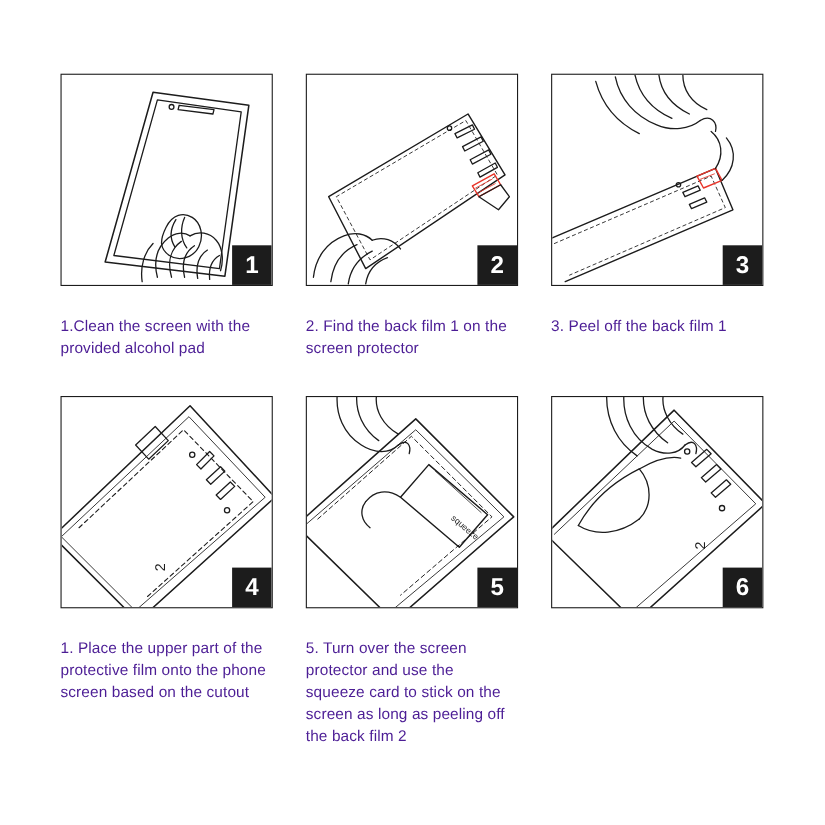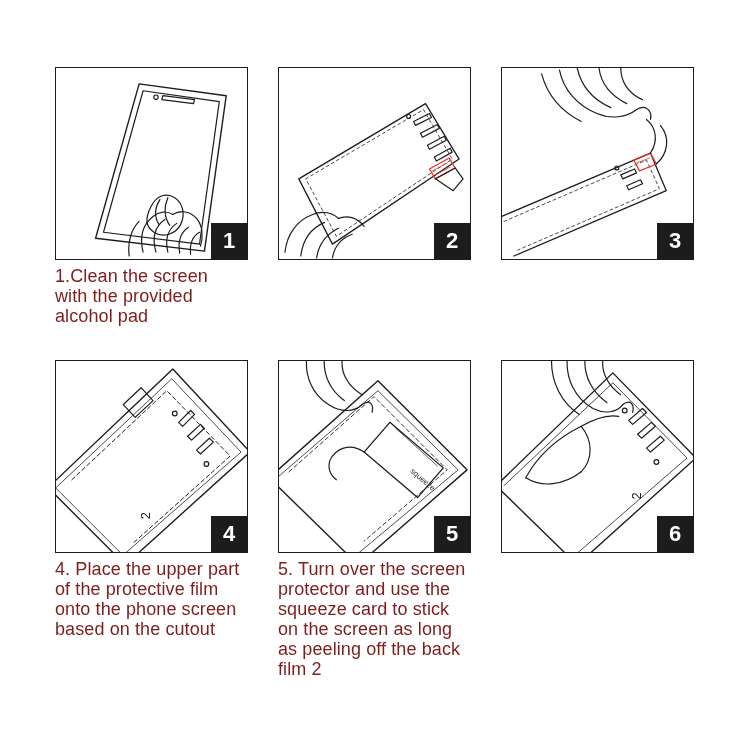--- a/index.html
+++ b/index.html
@@ -56,24 +56,24 @@
     height: 36px;
     background: #1c1c1c;
     color: #ffffff;
     font-size: 22px;
     font-weight: bold;
     line-height: 36px;
     text-align: center;
     font-family: "Liberation Sans", sans-serif;
   }
   .caption {
-    margin-top: 6px;
-    font-size: 18px;
+    margin-top: 26px;
+    font-size: 14px;
     line-height: 20px;
-    color: #7f1d1d;
+    color: #4c1d95;
     width: 188px;
     letter-spacing: 0.1px;
   }
   
   .p1 { left: 55px;  top: 67px; }
   .p2 { left: 278px; top: 67px; }
   .p3 { left: 501px; top: 67px; }
   .p4 { left: 55px;  top: 360px; }
   .p5 { left: 278px; top: 360px; }
   .p6 { left: 501px; top: 360px; }
@@ -136,20 +136,21 @@
 
             <path d="M6 186 C8 168 18 154 34 148 C44 144 54 146 60 152"></path>
             <path d="M22 190 C24 174 32 162 46 156"></path>
             <path d="M38 192 C40 178 48 168 60 162"></path>
             <path d="M54 192 C56 180 63 172 74 168"></path>
             <path d="M60 152 C70 148 80 152 86 160"></path>
           </g>
         </svg>
         <div class="badge">2</div>
       </div>
+      <div class="caption">2. Find the back film 1 on the screen protector</div>
     </div>
 
     <div class="step p3">
       <div class="panel">
         <svg viewBox="0 0 193 193" xmlns="http://www.w3.org/2000/svg">
           <g fill="none" stroke="#1c1c1c" stroke-width="1.2" stroke-linejoin="round" stroke-linecap="round">
 
             <path d="M-5 152 L150 86 L166 124 L12 190" stroke-width="1.3"></path>
             <path d="M2 155 L146 93 L159 122 L16 184" stroke-width="0.8" stroke-dasharray="3 3"></path>
 
@@ -166,20 +167,21 @@
             <path d="M58 2 C62 22 76 38 96 46 C110 52 126 50 136 42"></path>
             <path d="M76 0 C80 18 92 32 110 40"></path>
             <path d="M98 0 C100 16 110 28 126 36"></path>
             <path d="M120 0 C120 14 128 26 142 32"></path>
             <path d="M136 42 C146 36 152 44 150 52"></path>
             <path d="M40 6 C46 28 60 44 80 54"></path>
           </g>
         </svg>
         <div class="badge">3</div>
       </div>
+      <div class="caption">3. Peel off the back film 1</div>
     </div>
 
     <div class="step p4">
       <div class="panel">
         <svg viewBox="0 0 193 193" xmlns="http://www.w3.org/2000/svg">
           <g fill="none" stroke="#1c1c1c" stroke-width="1.2" stroke-linejoin="round" stroke-linecap="round">
 
             <path d="M-8 128 L118 8 L196 92 L70 206 Z" stroke-width="1.4"></path>
             <path d="M0 128 L117 18 L187 92 L68 196 Z" stroke-width="0.8"></path>
 
@@ -191,21 +193,21 @@
             <path d="M133 76 L146 64 L150 68 L137 80 Z"></path>
             <path d="M142 90 L155 78 L159 82 L146 94 Z"></path>
             <circle cx="120" cy="53" r="2.4"></circle>
             <circle cx="152" cy="104" r="2.4"></circle>
 
             <text x="95" y="160" font-family="Liberation Sans, sans-serif" font-size="13" fill="#1c1c1c" stroke="none" transform="rotate(-90 95 160)">2</text>
           </g>
         </svg>
         <div class="badge">4</div>
       </div>
-      <div class="caption">4. Place the upper part of the protective film onto the phone screen based on the cutout</div>
+      <div class="caption">1. Place the upper part of the protective film onto the phone screen based on the cutout</div>
     </div>
 
     <div class="step p5">
       <div class="panel">
         <svg viewBox="0 0 193 193" xmlns="http://www.w3.org/2000/svg">
           <g fill="none" stroke="#1c1c1c" stroke-width="1.2" stroke-linejoin="round" stroke-linecap="round">
 
             <path d="M-10 118 L100 20 L190 110 L80 206 Z" stroke-width="1.4"></path>
             <path d="M-2 118 L100 30 L181 110 L78 196" stroke-width="0.8"></path>
 

